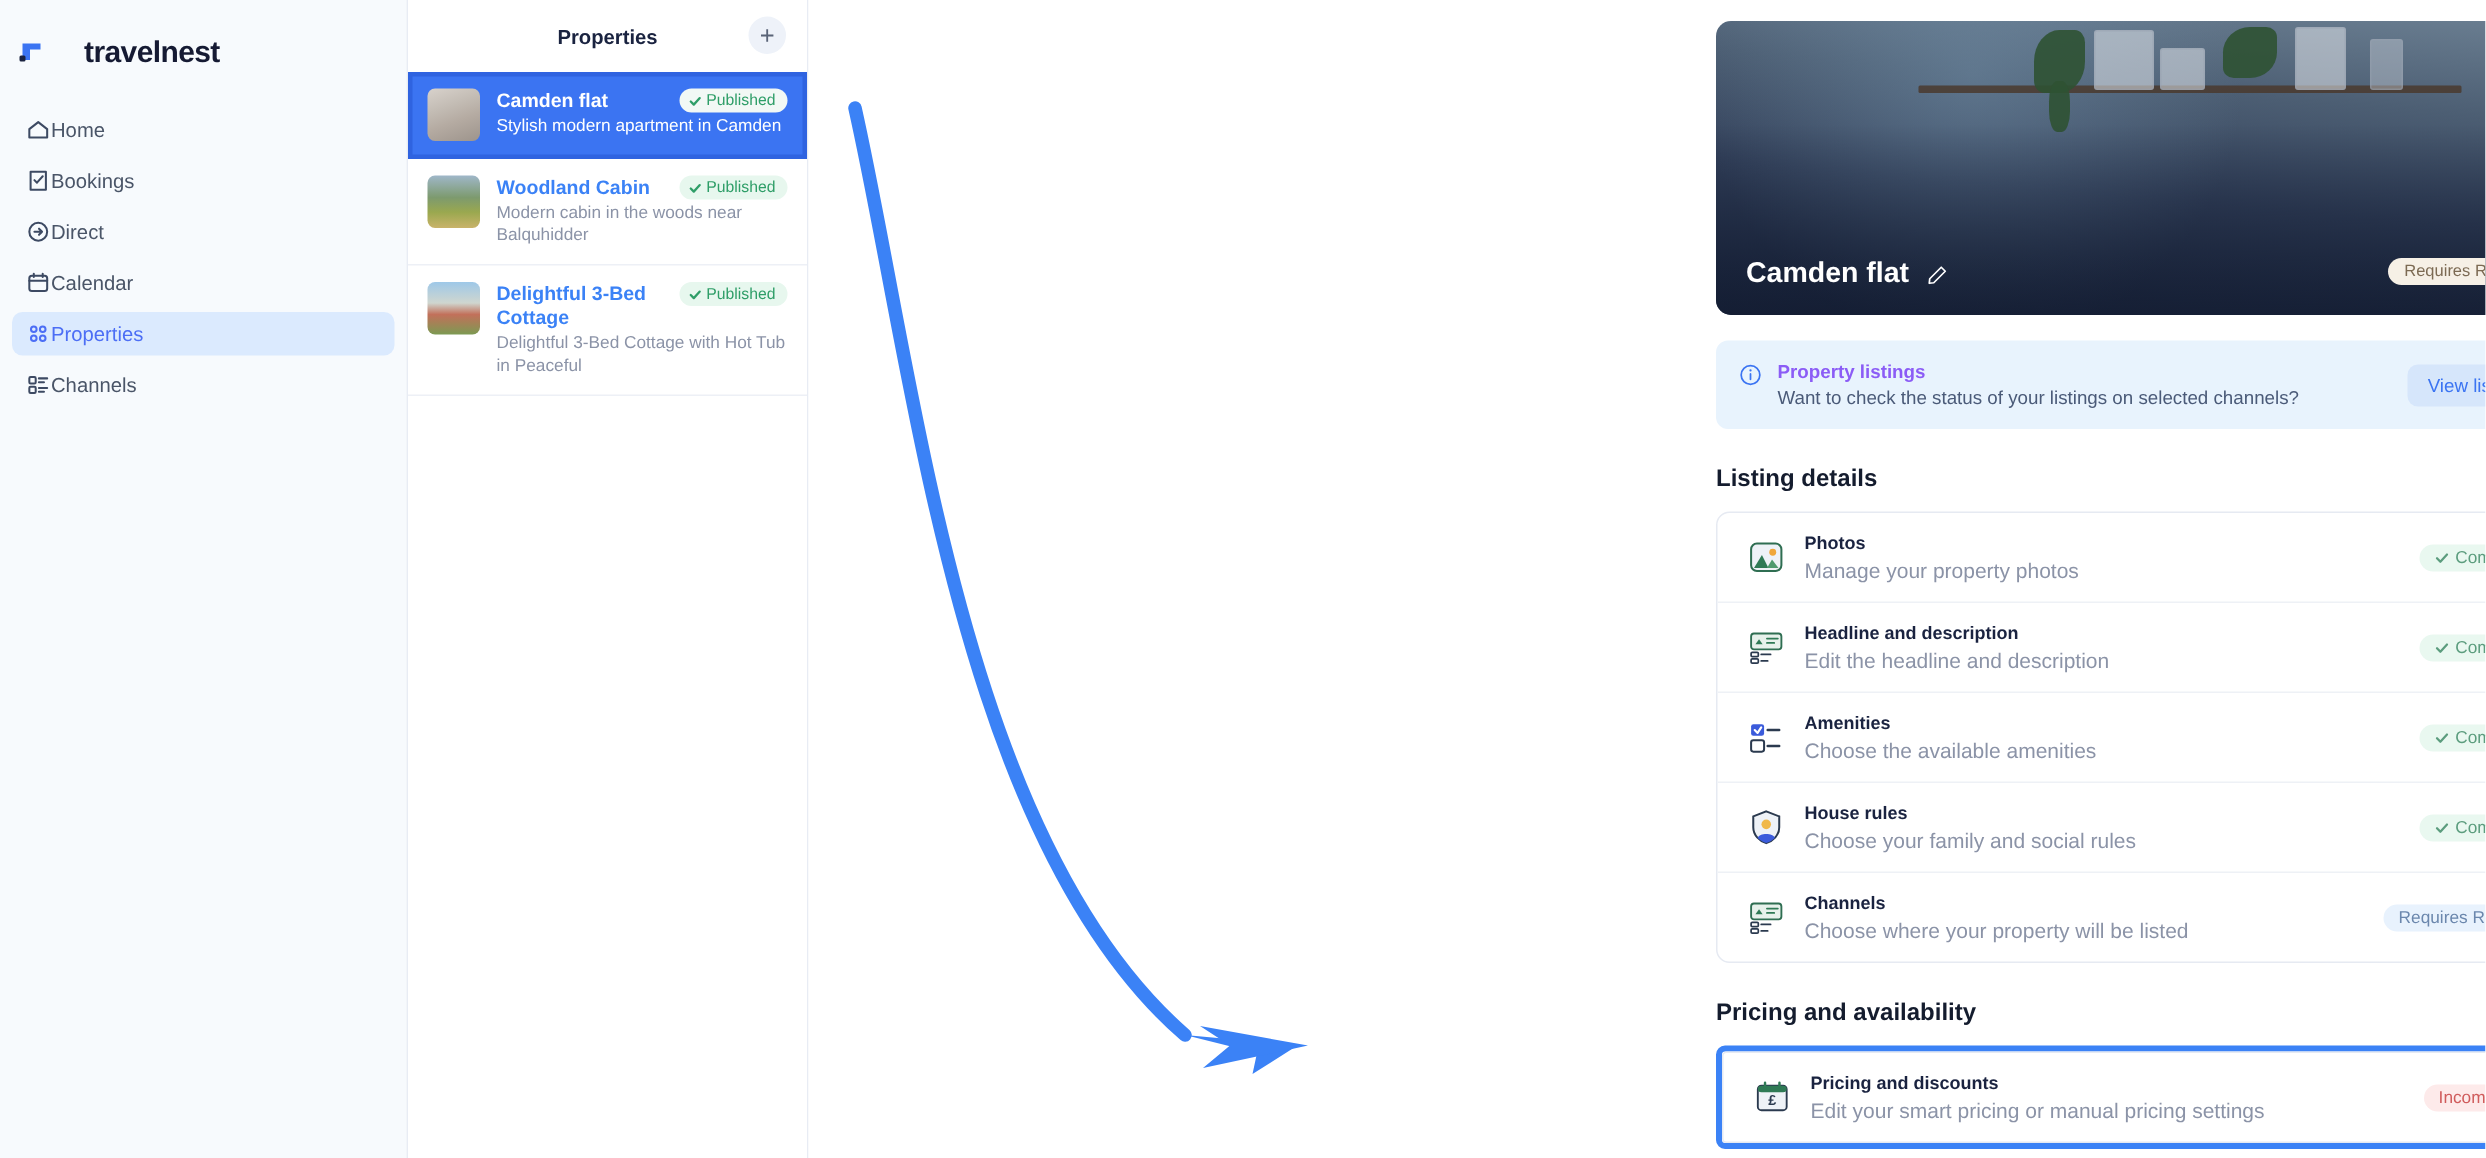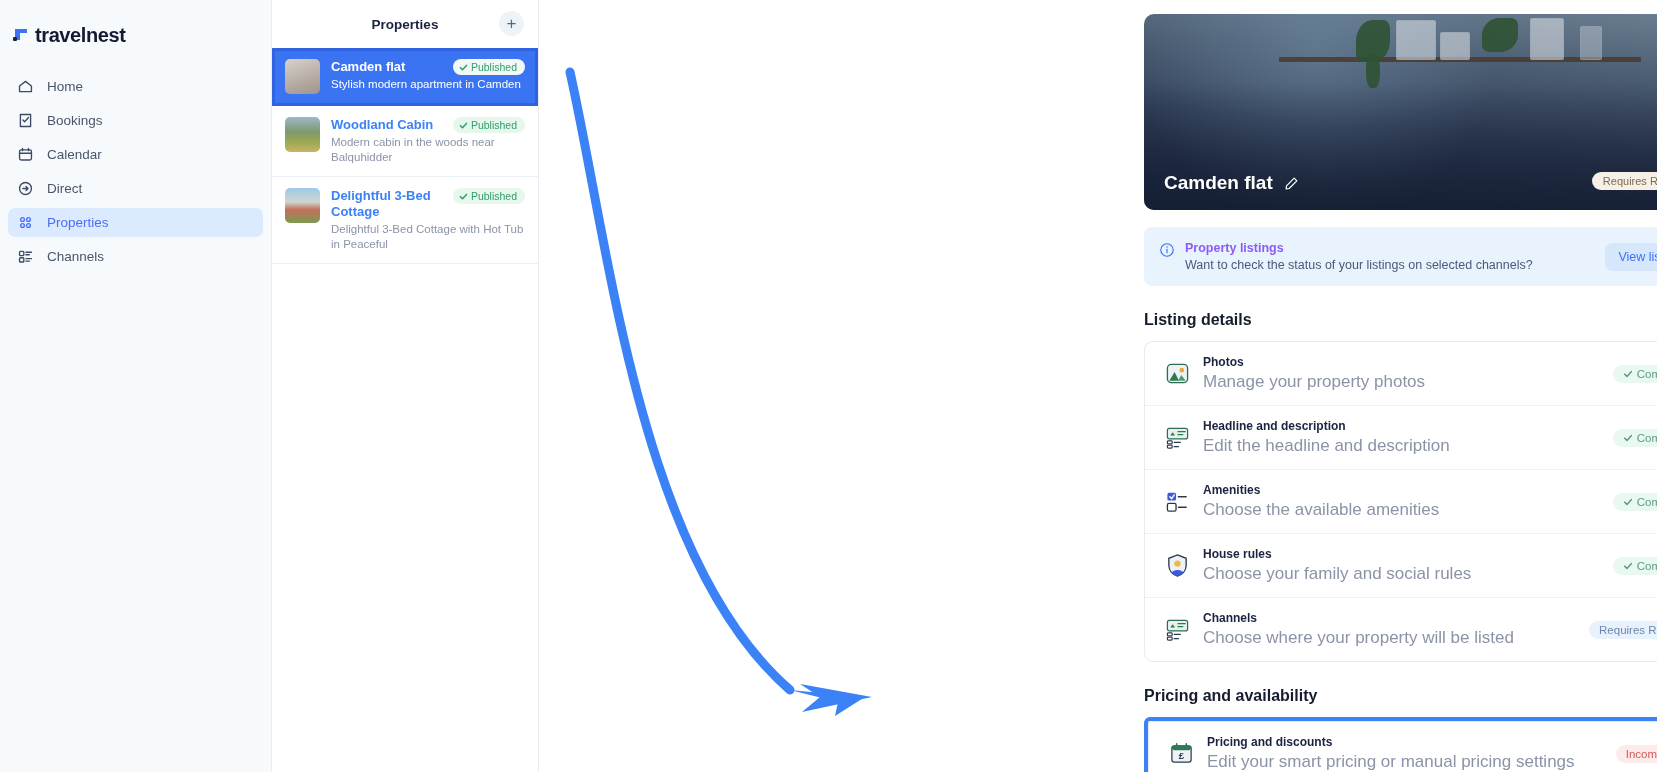--- a/index.html
+++ b/index.html
@@ -13,31 +13,31 @@
 
   
   .sidebar {
     width: 271px; height: 772px;
     background: #f7fafd;
     flex: 0 0 271px;
     padding-top: 18px;
     position: relative;
   }
   .logo-row {
-    display: flex; align-items: center; gap: 3px;
+    display: flex; align-items: center; gap: 24px;
     padding: 0 0 0 11px; height: 34px;
   }
   .logo-mark { width: 21px; height: 21px; position: relative; }
   .logo-text {
     font-size: 20px; font-weight: 700; color: #151a33;
     letter-spacing: -0.4px;
   }
   .nav { margin-top: 20px; }
   .nav-item {
-    display: flex; align-items: center; gap: 13px;
+    display: flex; align-items: center; 
     height: 29px; margin: 0 8px 5px 8px;
     padding-left: 9px;
     border-radius: 7px;
     cursor: pointer;
     color: #4a5568;
     font-size: 13.5px;
   }
   .nav-item .ico { width: 17px; height: 17px; flex: 0 0 17px; display:flex; align-items:center; justify-content:center;}
   .nav-item.active { background: #dbeafe; color: #4c6ef5; }
   .nav-item.active .ico svg { stroke: #4c6ef5; }
@@ -173,21 +173,21 @@
   .row {
     display: flex; align-items: center; gap: 13px;
     padding: 13px 17px 13px 19px;
     border-bottom: 1px solid #eef1f6;
     cursor: pointer; min-height: 57px;
   }
   .row:last-child { border-bottom: none; }
   .row-ico { flex: 0 0 26px; height: 26px; display:flex; align-items:center; justify-content:center; }
   .row-body { flex: 1 1 auto; }
   .row-title { font-size: 12px; font-weight: 700; color: #1a2340; }
-  .row-sub { font-size: 17px; color: #8b93a7; margin-top: 3px; }
+  .row-sub { font-size: 14px; color: #8b93a7; margin-top: 3px; }
   .st {
     flex: 0 0 auto; font-size: 11.5px; border-radius: 11px;
     padding: 3px 10px; white-space: nowrap;
     display: flex; align-items: center; gap: 4px;
   }
   .st.complete { background: #e9f8f0; color: #5c9d7e; }
   .st.review   { background: #e8f2fd; color: #6b87ad; }
   .st.incomplete { background: #fdeaea; color: #d05c5c; }
 
   .highlight-wrap {
@@ -231,35 +231,35 @@
           <svg width="17" height="17" viewBox="0 0 20 20" fill="none" stroke-width="1.6" stroke-linecap="round" stroke-linejoin="round">
               <path d="M4 3 H16 V17 H4 Z"></path>
               <path d="M7 9.5 l2 2 l4.5 -5"></path>
             </svg>
         </span>
         <span>Bookings</span>
       </div>
       <div class="nav-item">
         <span class="ico">
           <svg width="17" height="17" viewBox="0 0 20 20" fill="none" stroke-width="1.6" stroke-linecap="round" stroke-linejoin="round">
+              <circle cx="10" cy="10" r="7"></circle>
+              <path d="M7 10 H13 M10.6 7.6 L13 10 L10.6 12.4"></path>
+            </svg>
+        </span>
+        <span>Direct</span>
+      </div>
+      <div class="nav-item">
+        <span class="ico">
+          <svg width="17" height="17" viewBox="0 0 20 20" fill="none" stroke-width="1.6" stroke-linecap="round" stroke-linejoin="round">
               <rect x="3" y="4.5" width="14" height="12" rx="2"></rect>
               <path d="M3 8.5 H17"></path>
               <path d="M6.5 3 V5.5 M13.5 3 V5.5"></path>
             </svg>
         </span>
         <span>Calendar</span>
-      </div>
-      <div class="nav-item">
-        <span class="ico">
-          <svg width="17" height="17" viewBox="0 0 20 20" fill="none" stroke-width="1.6" stroke-linecap="round" stroke-linejoin="round">
-              <circle cx="10" cy="10" r="7"></circle>
-              <path d="M7 10 H13 M10.6 7.6 L13 10 L10.6 12.4"></path>
-            </svg>
-        </span>
-        <span>Direct</span>
       </div>
       <div class="nav-item active">
         <span class="ico">
           <svg width="17" height="17" viewBox="0 0 20 20" fill="none" stroke-width="1.6">
               <circle cx="6.5" cy="6.5" r="2.2"></circle>
               <circle cx="13.5" cy="6.5" r="2.2"></circle>
               <circle cx="6.5" cy="13.5" r="2.2"></circle>
               <circle cx="13.5" cy="13.5" r="2.2"></circle>
             </svg>
         </span>

